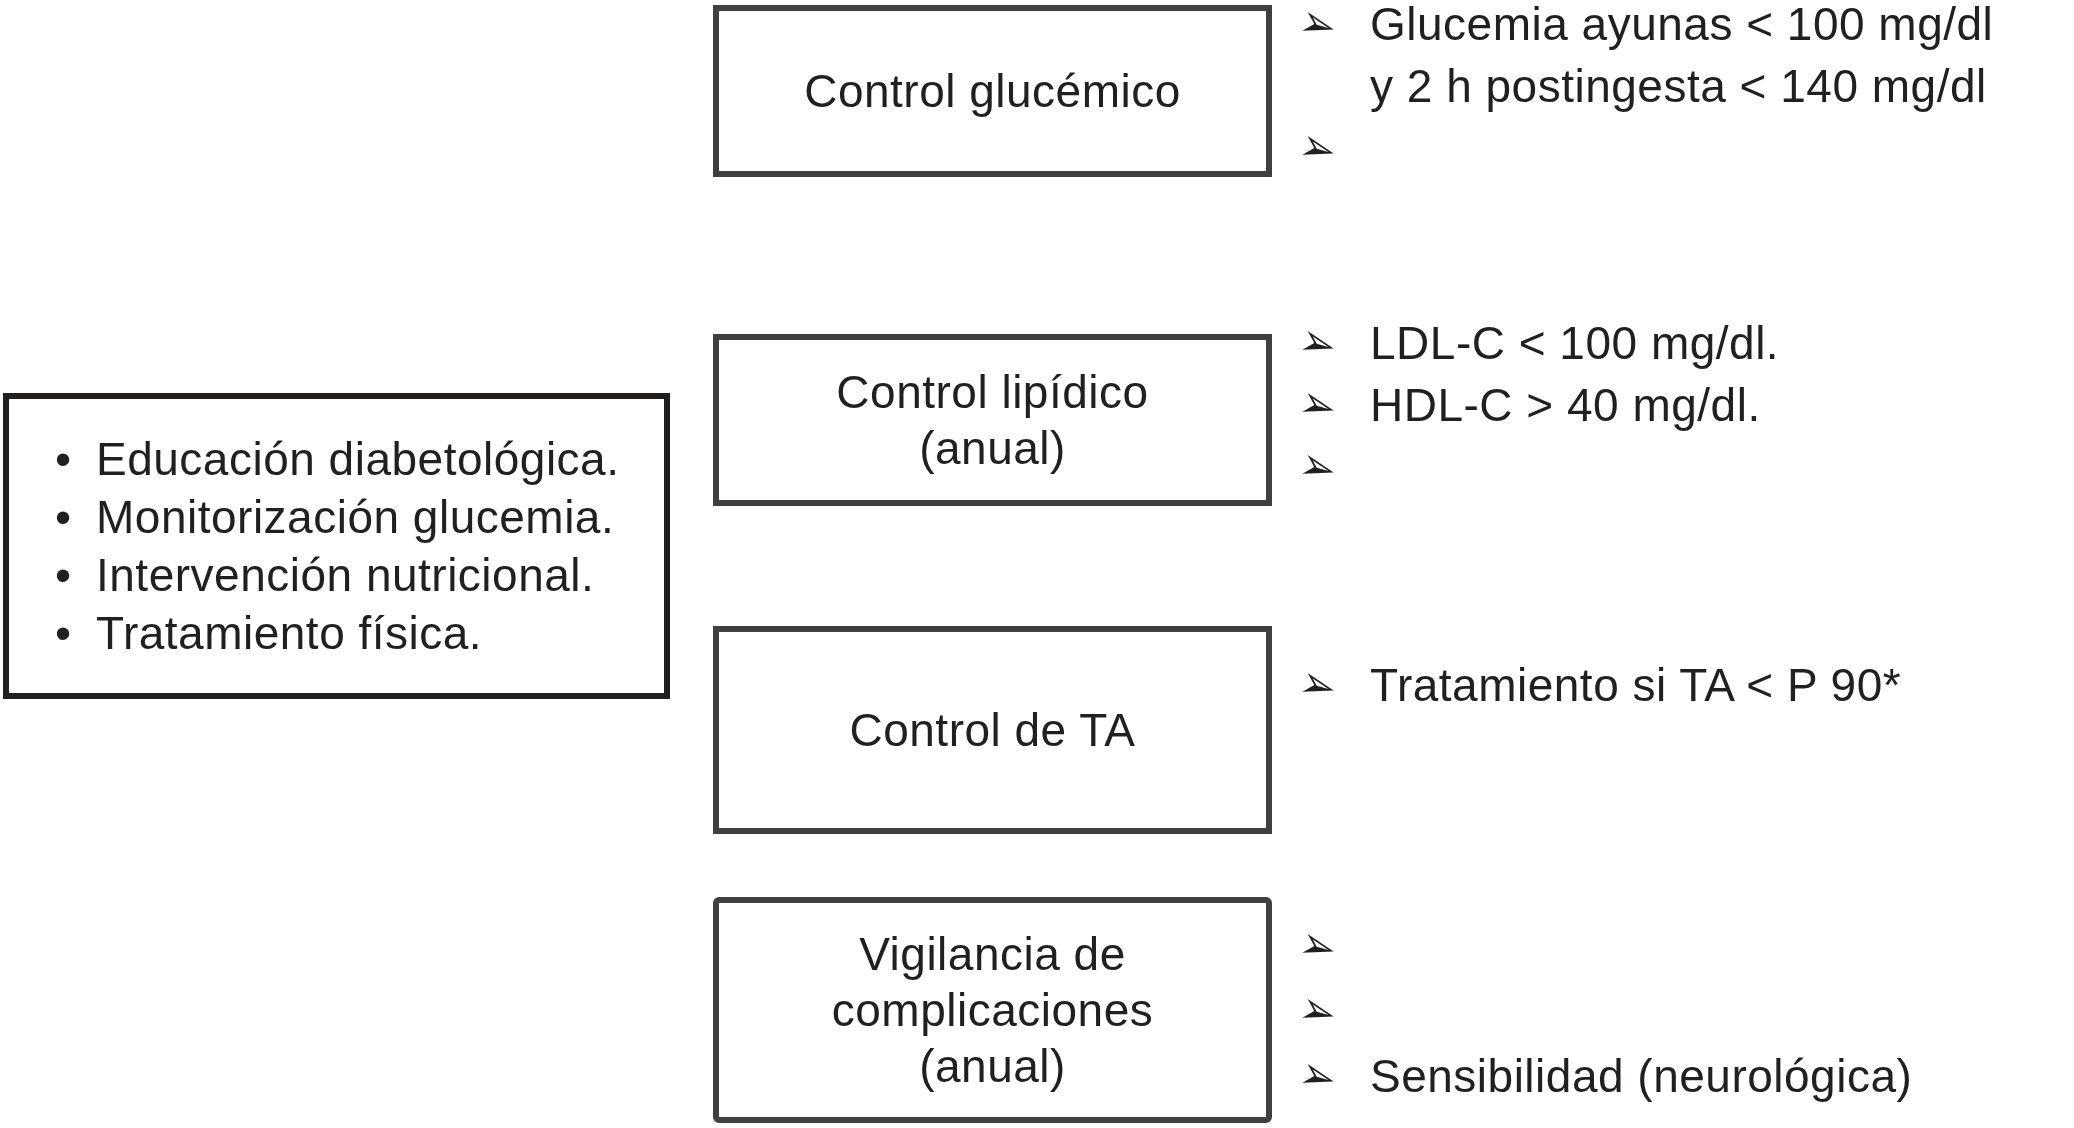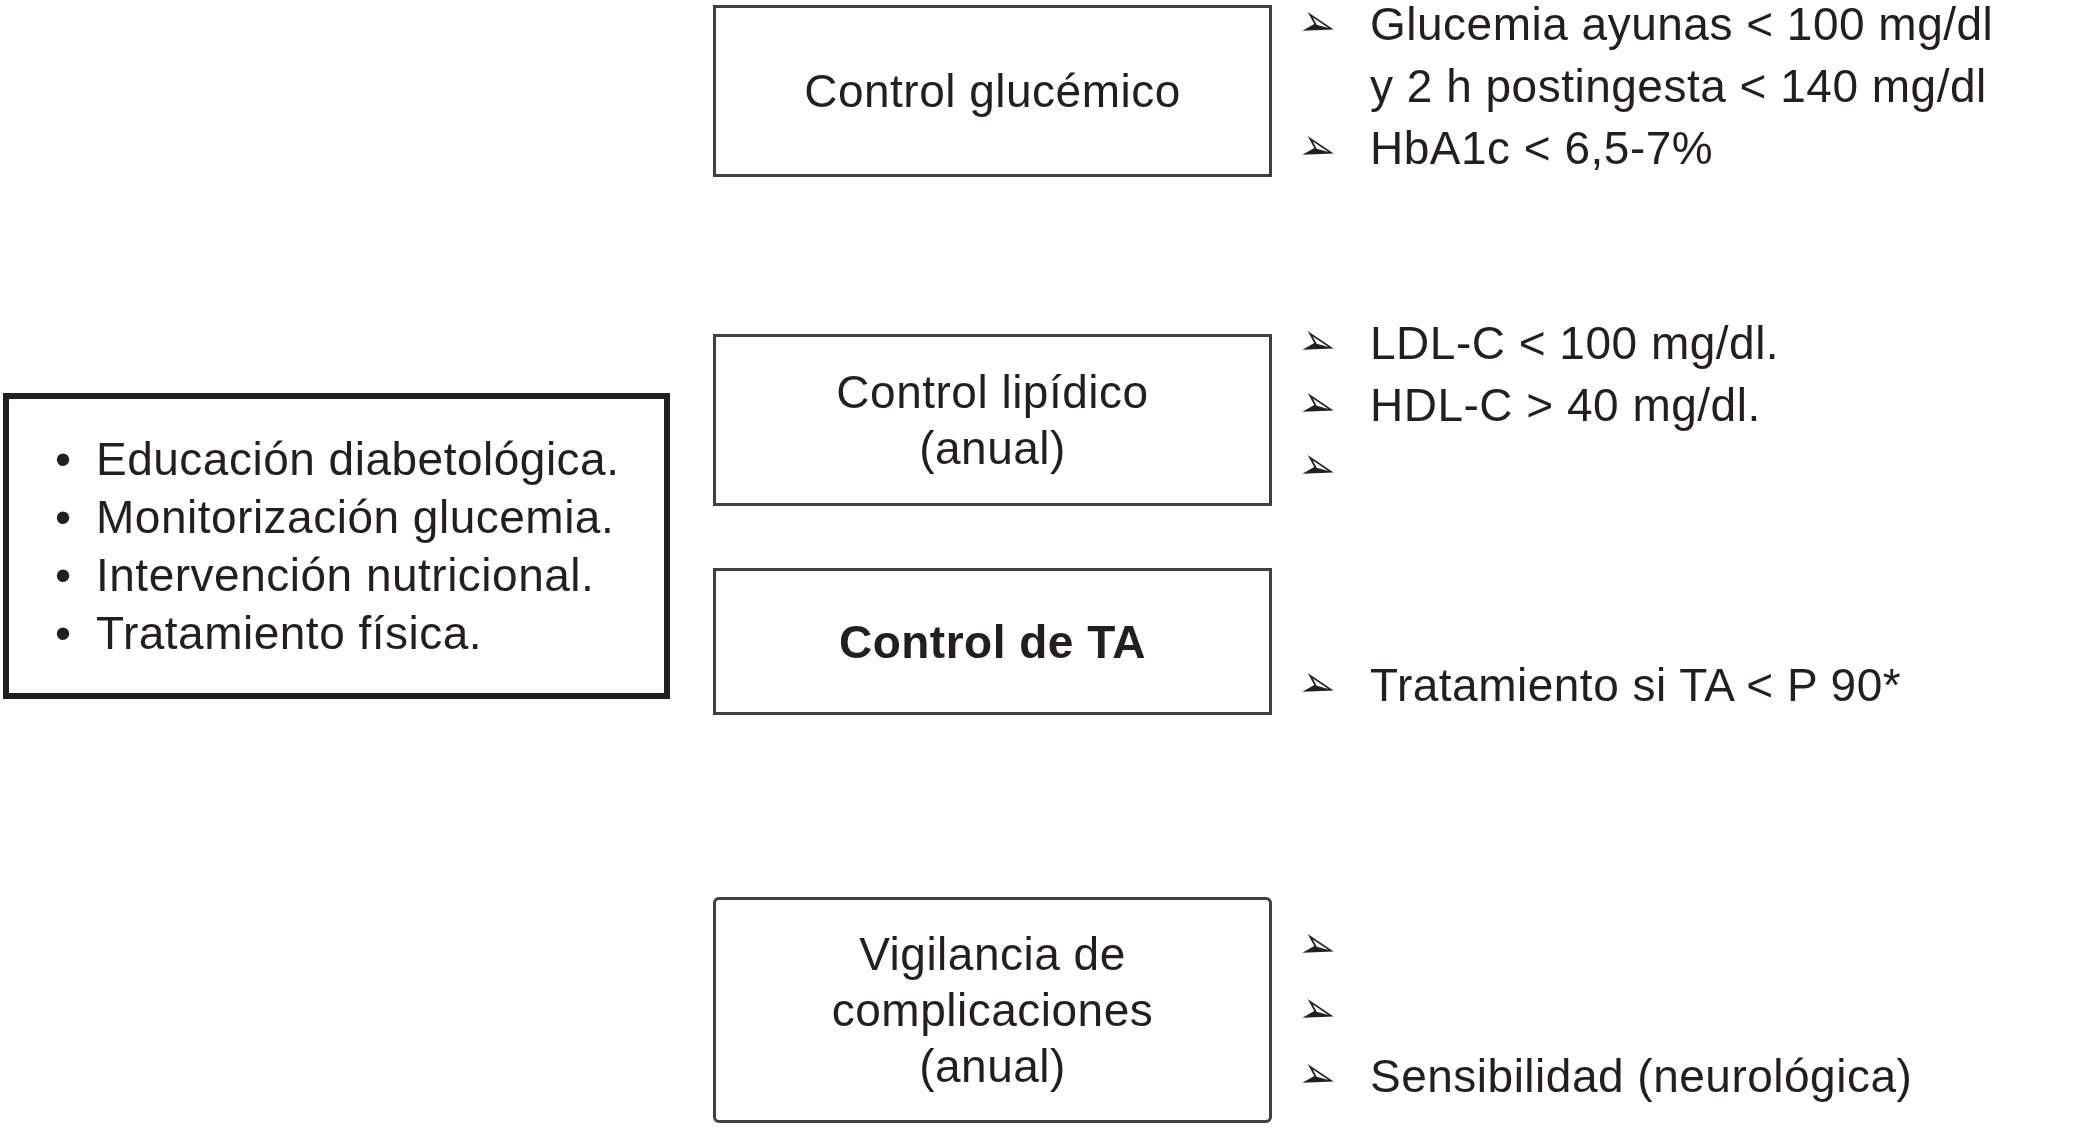--- a/index.html
+++ b/index.html
@@ -25,30 +25,30 @@
   }
   .left-panel .li{
     display:flex;align-items:center;height:58px;white-space:nowrap;
   }
   .left-panel .dot{
     width:41px;flex:0 0 41px;font-size:46px;line-height:1;
   }
   
   .teal-box{
     position:absolute;left:713px;width:559px;
-    border:3px solid #404040;
+    border:6px solid #404040;
     box-sizing:border-box;
     background:#ffffff;
     display:flex;flex-direction:column;justify-content:center;align-items:center;
     text-align:center;
   }
   .teal-box .bl{line-height:56px;white-space:nowrap;}
   .box-1{top:5px;height:172px;}
   .box-2{top:334px;height:172px;}
-  .box-3{top:568px;height:147px;font-weight:bold;}
+  .box-3{top:626px;height:208px;}
   .box-4{top:897px;height:226px;border-radius:6px;}
   
   .detail-list{position:absolute;left:1300px;}
   .detail-list .li{display:flex;align-items:center;height:62px;white-space:nowrap;}
   .detail-list.tall .li{height:65px;}
   .list-1{top:-7px;}
   .list-2{top:312px;}
   .list-3{top:654px;}
   .list-4{top:913px;}
   .arrow{
@@ -105,21 +105,20 @@
     <div class="li">
       <span class="arrow"><span class="gl">➢</span></span>
       <span>Glucemia ayunas &lt; 100 mg/dl</span>
     </div>
     <div class="li">
       <span class="arrow empty"><span class="gl">➢</span></span>
       <span>y 2 h postingesta &lt; 140 mg/dl</span>
     </div>
     <div class="li">
       <span class="arrow"><span class="gl">➢</span></span>
-      <span>HbA1c &lt; 6,5-7%</span>
     </div>
   </div>
 
   <div class="detail-list list-2">
     <div class="li">
       <span class="arrow"><span class="gl">➢</span></span>
       <span>LDL-C &lt; 100 mg/dl.</span>
     </div>
     <div class="li">
       <span class="arrow"><span class="gl">➢</span></span>

